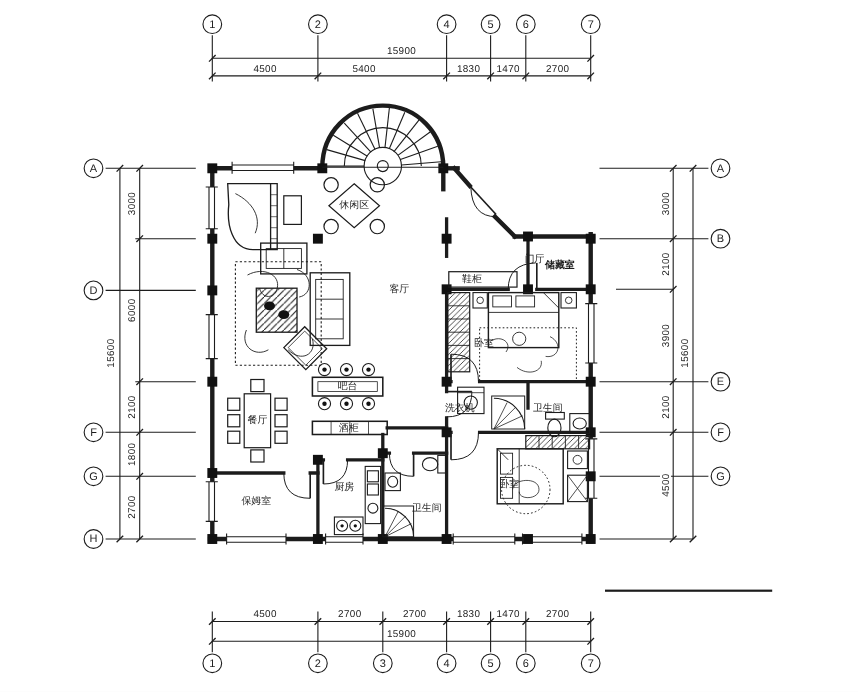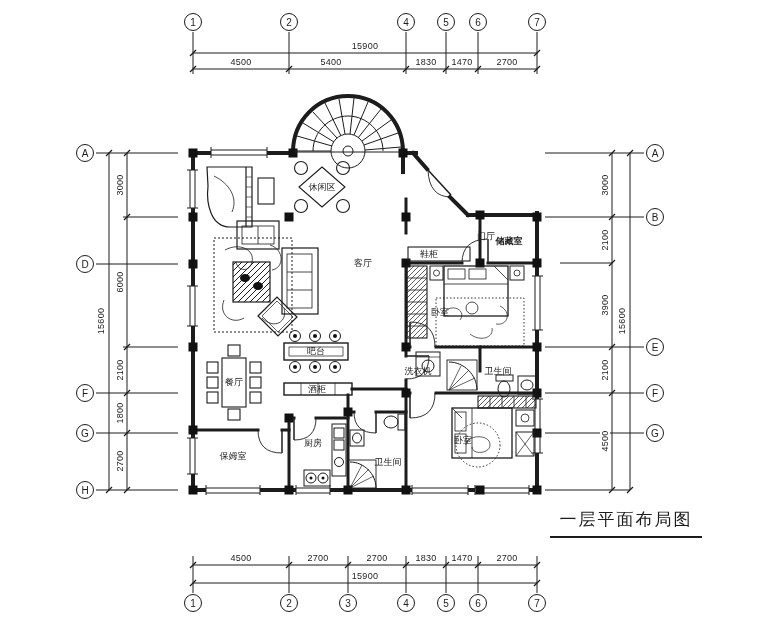--- a/index.html
+++ b/index.html
@@ -471,18 +471,15 @@
       <div class="room" style="left: 388px; top: 462px;">卫生间</div>
       <div class="room" style="left: 464px; top: 236px; padding-left: 44px;">门厅</div>
       <div class="room" style="left: 429px; top: 254px;">鞋柜</div>
       <div class="room" style="left: 509px; top: 241px; font-weight: bold;">储藏室</div>
       <div class="room" style="left: 440px; top: 312px;">卧室</div>
       <div class="room" style="left: 418px; top: 371px;">洗衣机</div>
       <div class="room" style="left: 498px; top: 371px;">卫生间</div>
       <div class="room" style="left: 463px; top: 440px;">卧室</div>
     </div>
 
-<div class="title-block">
-  <span>一层平面布局图</span>
+<div class="title-underline"></div>
+
 </div>
-<div class="title-underline"></div>
-
-</div>
 
 </body></html>

